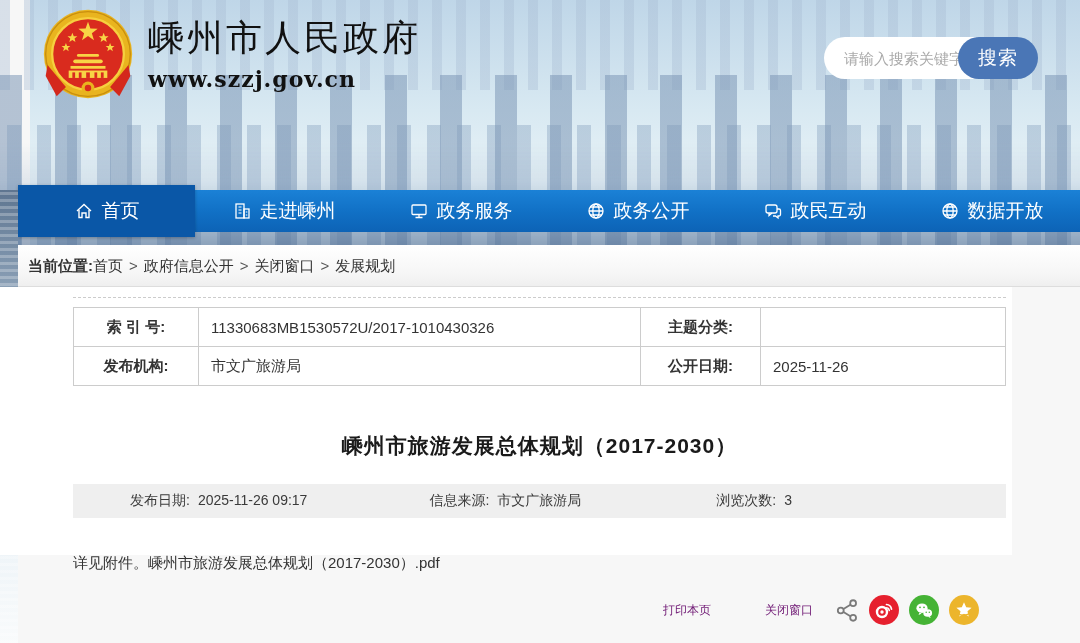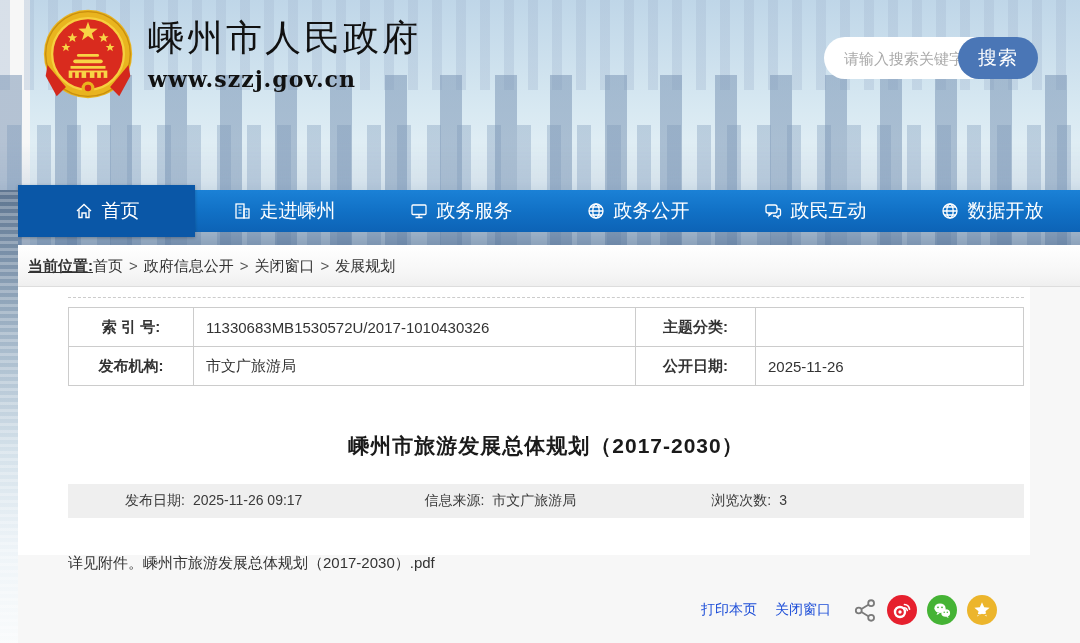--- a/index.html
+++ b/index.html
@@ -41,31 +41,31 @@
   .nav-item { flex:1; display:flex; align-items:center; justify-content:center;
     gap:8px; color:#fff; font-size:19px; cursor:pointer; white-space:nowrap; }
   .nav-item.active { margin-top:-5px; height:52px; background:#0a57a7;
     box-shadow:0 1px 3px rgba(0,0,0,.25); }
   .nav-ico { width:20px; height:20px; flex:0 0 auto; }
 
   
   .breadcrumb { width:1080px; height:42px; line-height:41px;
     background:linear-gradient(180deg,#ffffff 0%,#f6f6f6 70%,#efefef 100%);
     border-bottom:1px solid #ddd; padding-left:28px; font-size:15px; color:#333; }
-  .breadcrumb .bc-prefix { font-weight:bold;text-decoration:underline; }
+  .breadcrumb .bc-prefix { font-weight:bold; }
   .breadcrumb a { color:#333; text-decoration:none; cursor:pointer; }
   .breadcrumb .sep { margin:0 6px; color:#555; }
 
   
   .main { position:relative; width:1080px; height:356px; background:#f7f7f7; }
   .left-strip { position:absolute; left:0; top:-97px; bottom:0; width:18px;
     background:
       repeating-linear-gradient(0deg, rgba(255,255,255,.25) 0 3px, rgba(0,0,0,0) 3px 7px),
       linear-gradient(180deg,#5e7590 0,#7d93ab 70px,#a9bccd 160px,#d4e1ea 260px,#eef4f8 360px,#f9fbfc 100%); }
-  .content { position:absolute; left:18px; top:0; width:1012px; height:268px; background:#fff; }
+  .content { position:absolute; left:0; top:0; width:1012px; height:268px; background:#fff;padding-left:23px; }
   .article { padding:10px 6px 0 50px; }
 
   .dashed { border:none; border-top:1px dashed #ccc; margin-bottom:9px; }
 
   table.info { width:100%; border-collapse:collapse; table-layout:fixed; }
   table.info td { border:1px solid #ccc; height:39px; font-size:15px; color:#333;
     background:#fff; padding:0 12px; }
   td.lbl { font-weight:bold; text-align:center; width:125px; padding:0 4px; }
   td.lbl2 { width:120px; }
   td.val1 { width:442px; }
@@ -78,21 +78,21 @@
   .meta-item { white-space:nowrap; }
   .meta-item .ml { margin-right:8px; }
   .m1 { margin-left:57px; }
   .m2 { margin-left:122px; }
   .m3 { margin-left:135px; }
 
   .attach { margin-top:36px; font-size:15px; color:#333; }
 
   .footer-row { margin-top:22px; display:flex; justify-content:flex-end;
     align-items:center; padding-right:22px; }
-  .fl { font-size:14px; color:#1d4ed8; text-decoration:none; cursor:pointer; margin-right:18px; }
+  .fl { font-size:12px; color:#701a75; text-decoration:none; cursor:pointer; margin-right:18px;margin-left:36px; }
   .share-ico { width:27px; height:27px; margin:0 3px; cursor:pointer; }
   .circle-ico { width:30px; height:30px; border-radius:50%; margin:0 5px;
     display:flex; align-items:center; justify-content:center; cursor:pointer; }
   .weibo { background:#e6202e; }
   .wechat { background:#45b335; }
   .qzone { background:#ecb52c; }
 </style>
 </head>
 <body>
 

